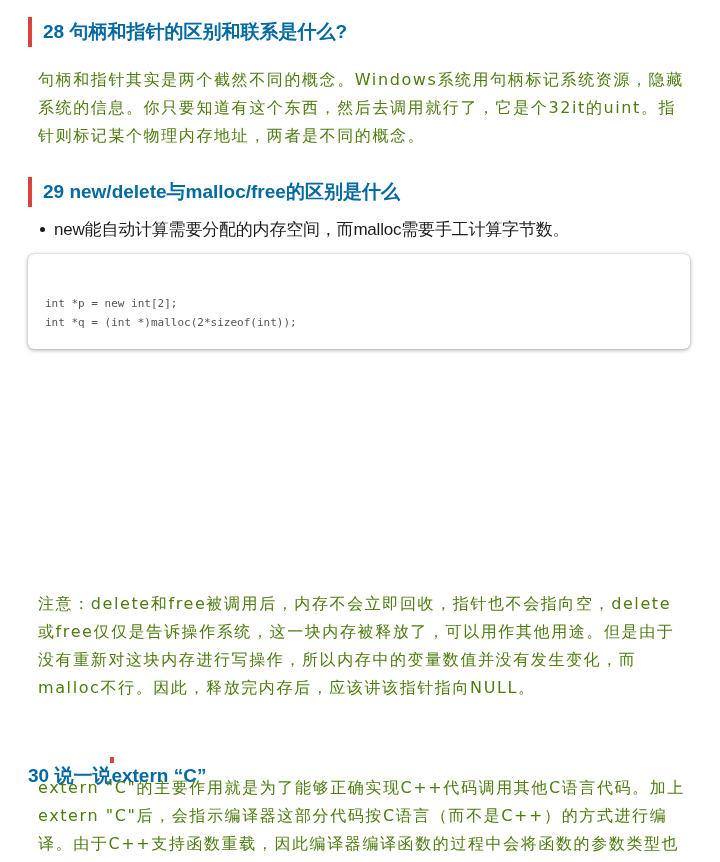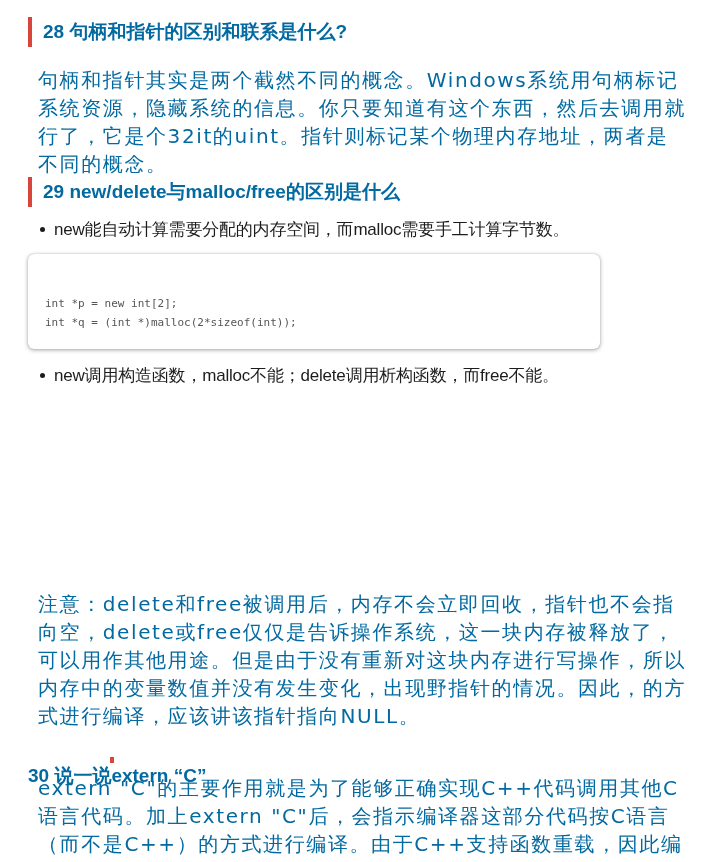--- a/index.html
+++ b/index.html
@@ -32,24 +32,24 @@
       font-family: "Liberation Sans", "DejaVu Sans", sans-serif;
       font-weight: bold;
       font-size: 19px;
       color: #0369a1;
       letter-spacing: 0px;
     }
     .para {
       position: absolute;
       left: 38px;
       width: 650px;
-      font-size: 20px;
+      font-size: 16px;
       line-height: 28px;
       letter-spacing: 1.6px;
-      color: #0369a1;
+      color: #4d7c0f;
     }
     .bullets {
       position: absolute;
       left: 38px;
       width: 660px;
       margin: 0;
       padding: 0;
       list-style: none;
     }
     .bullet {
@@ -72,21 +72,21 @@
       background: #1c1c1c;
     }
     .red-code {
       color: #c9564d;
       letter-spacing: 4px;
     }
     .code-box {
       position: absolute;
       left: 28px;
       top: 254px;
-      width: 572px;
+      width: 662px;
       height: 95px;
       background: #ffffff;
       border-radius: 6px;
       box-shadow: 0 1px 4px rgba(0,0,0,0.35), 0 0 1px rgba(0,0,0,0.3);
     }
     .code-box pre {
       margin: 0;
       position: absolute;
       left: 17px;
       top: 40px;
@@ -113,22 +113,21 @@
 <ul class="bullets" style="top:216px;">
   <li class="bullet">new能自动计算需要分配的内存空间，而malloc需要手工计算字节数。</li>
 </ul>
 
 <div class="code-box">
   <pre><span>int *p = new int[2];</span>
 <span>int *q = (int *)malloc(2*sizeof(int));</span></pre>
 </div>
 
 <ul class="bullets" style="top:362px;">
-  <li class="bullet" style="margin-bottom:7px;">new调用构造函数，malloc不能；delete调用析构函数，而free不能。</li>
 </ul>
 
-<div class="para" style="top:590px;">注意：delete和free被调用后，内存不会立即回收，指针也不会指向空，delete或free仅仅是告诉操作系统，这一块内存被释放了，可以用作其他用途。但是由于没有重新对这块内存进行写操作，所以内存中的变量数值并没有发生变化，出现野指针的情况。因此，的方式进行编译，应该讲该指针指向NULL。</div>
+<div class="para" style="top:590px;">注意：delete和free被调用后，内存不会立即回收，指针也不会指向空，delete或free仅仅是告诉操作系统，这一块内存被释放了，可以用作其他用途。但是由于没有重新对这块内存进行写操作，所以内存中的变量数值并没有发生变化，而malloc不行。因此，释放完内存后，应该讲该指针指向NULL。</div>
 
 <div class="heading" style="top:757px;flex-direction:column;">
   <div class="bar"></div>
   <span class="title">30 说一说extern “C”</span>
 </div>
 <div class="para" style="top:774px;">extern "C"的主要作用就是为了能够正确实现C++代码调用其他C语言代码。加上extern "C"后，会指示编译器这部分代码按C语言（而不是C++）的方式进行编译。由于C++支持函数重载，因此编译器编译函数的过程中会将函数的参数类型也加到编译后的代码中，而不仅仅是函数名；而C语言并不支持函数重载，因此编译C</div>
 
 </body></html>

